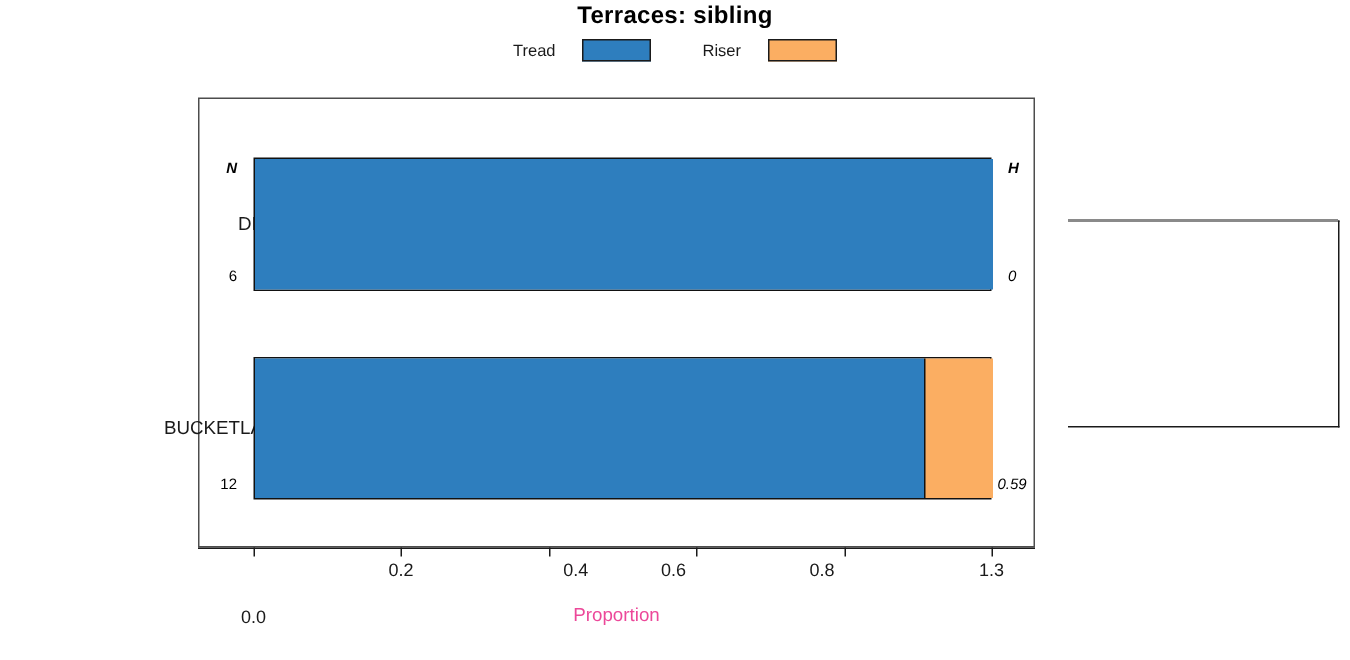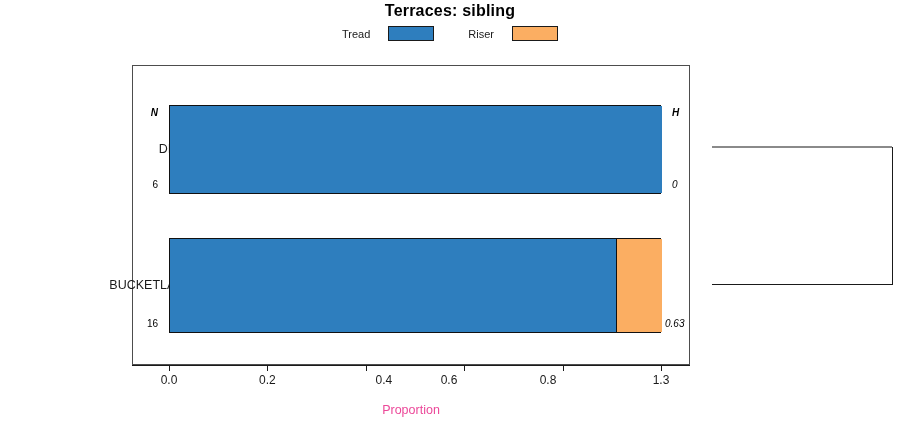--- a/index.html
+++ b/index.html
@@ -109,30 +109,30 @@
         <div class="seg" style="left: 0px; width: 492px; background: rgb(46, 126, 190);"></div>
       </div>
       <div class="bar" style="left: 169px; top: 238px; width: 492px; height: 95px;">
         <div class="seg" style="left: 0px; width: 445.752px; background: rgb(46, 126, 190);"></div>
         <div class="seg second" style="left: 445.752px; width: 46.248px; background: rgb(251, 174, 98);"></div>
       </div>
     </div>
 
   <div class="ann bold left" style="left:130px;top:107px;width:28px;">N</div>
   <div class="ann left" style="left:130px;top:179px;width:28px;">6</div>
-  <div class="ann left" style="left:126px;top:318px;width:32px;">16</div>
+  <div class="ann left" style="left:126px;top:318px;width:32px;">12</div>
 
   <div class="ann bold" style="left:672px;top:107px;">H</div>
   <div class="ann ital" style="left:672px;top:179px;">0</div>
-  <div class="ann ital" style="left:665px;top:318px;">0.63</div>
+  <div class="ann ital" style="left:665px;top:318px;">0.59</div>
 
   <div class="axis-line"></div>
   <div id="ticks-layer">
       <div class="tick" style="left: 169px;"></div>
-      <div class="tick-label" style="left: 169px;">0.0</div>
+      <div class="tick-label" style="left: 169px; margin-top: 31px;">0.0</div>
       <div class="tick" style="left: 267.4px;"></div>
       <div class="tick-label" style="left: 267.4px;">0.2</div>
       <div class="tick" style="left: 365.8px;"></div>
       <div class="tick-label" style="left: 365.8px; padding-left: 36px;">0.4</div>
       <div class="tick" style="left: 464.2px;"></div>
       <div class="tick-label" style="left: 449px;">0.6</div>
       <div class="tick" style="left: 562.6px;"></div>
       <div class="tick-label" style="left: 548px;">0.8</div>
       <div class="tick" style="left: 661px;"></div>
       <div class="tick-label" style="left: 661px;">1.3</div>

